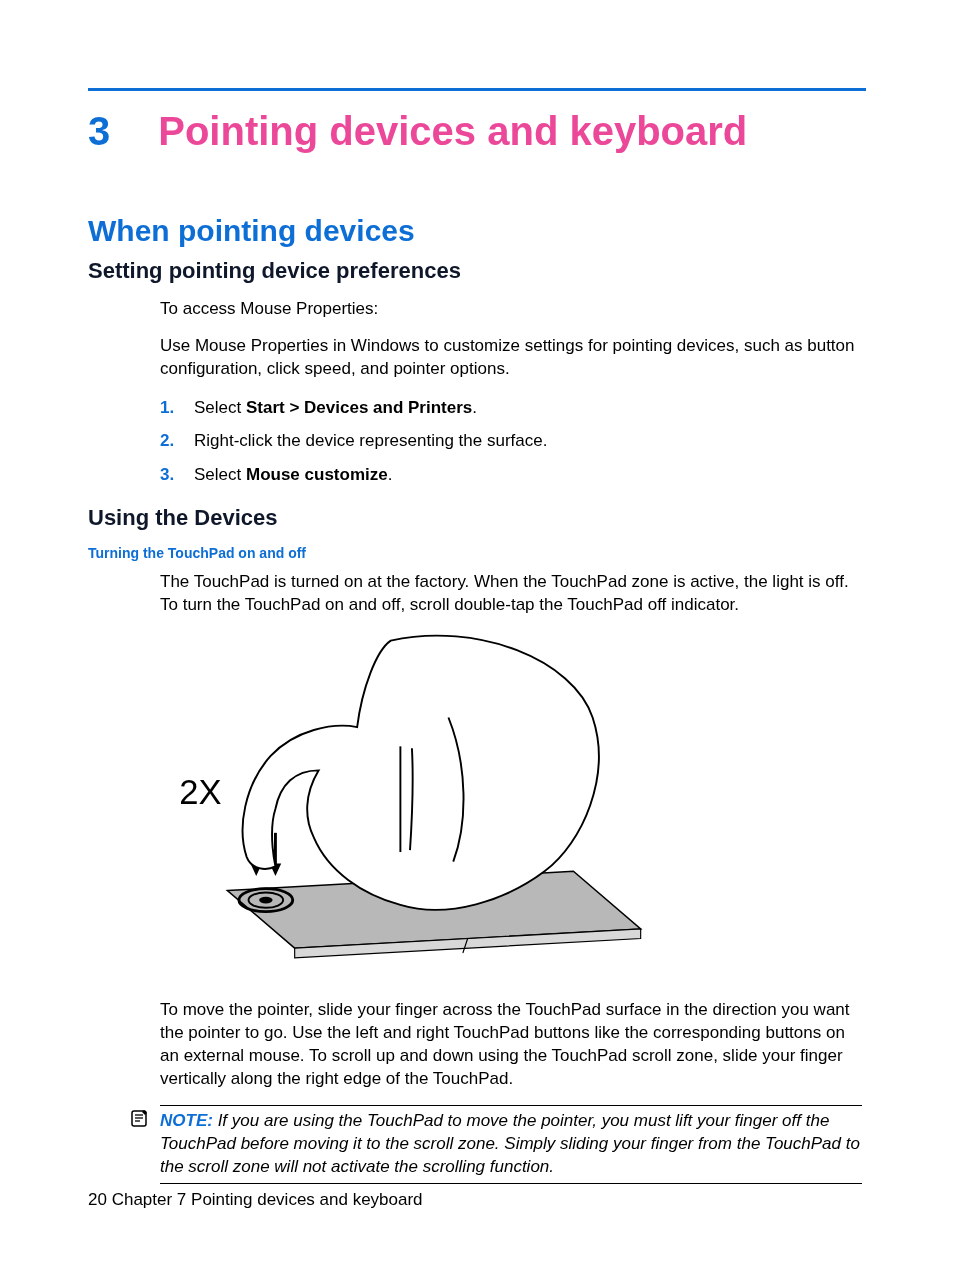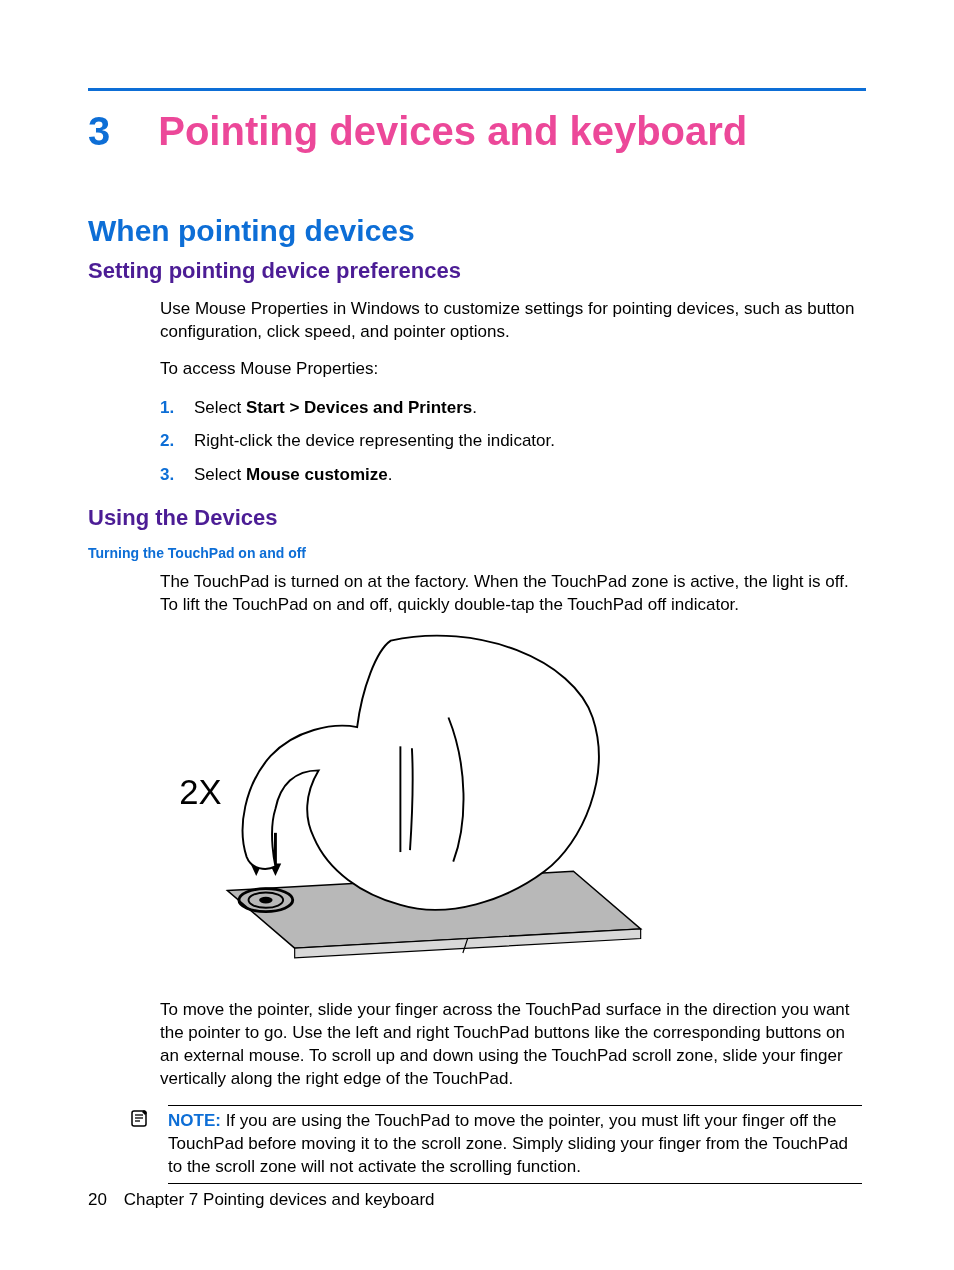--- a/index.html
+++ b/index.html
@@ -40,21 +40,21 @@
     font-size: 40px;
     font-weight: bold;
   }
   .h1 {
     color: #0d6ed6;
     font-size: 30px;
     font-weight: bold;
     margin: 0 0 10px 0;
   }
   .h2 {
-    color: #4c1d95;
+    color: #0f172a;
     font-size: 22px;
     font-weight: bold;
     margin: 0 0 14px 0;
   }
   .h3 {
     color: #0d6ed6;
     font-size: 14px;
     font-weight: bold;
     margin: 0 0 10px 0;
   }
@@ -82,23 +82,24 @@
     color: #0d6ed6;
     font-weight: bold;
     min-width: 16px;
   }
   .bold { font-weight: bold; }
   .figure-wrap {
     margin: 10px 0 18px 0;
   }
   .note-block {
     display: flex;
-    gap: 18px;
+    gap: 10px;
     margin-left: 42px;
     margin-right: 4px;
+    font-style: italic;
   }
   .note-icon {
     font-size: 18px;
     line-height: 1.2;
     padding-top: 3px;
     color: #000;
   }
   .note-text {
     flex: 1;
     border-top: 1px solid #000;
@@ -110,65 +111,65 @@
   .note-label {
     color: #0d6ed6;
     font-weight: bold;
   }
   .footer {
     position: absolute;
     left: 88px;
     bottom: 60px;
     font-size: 17px;
   }
-  .footer .pn { margin-right: 12px; }
+  .footer .pn { }
 </style>
 </head>
 <body>
 
 <div class="page">
   <hr class="rule">
 
   <div class="chapter-head">
     <span class="chapter-num">3</span>
     <span class="chapter-title">Pointing devices and keyboard</span>
   </div>
 
   <div class="h1">When pointing devices</div>
 
   <div class="h2">Setting pointing device preferences</div>
 
   <div class="body-indent">
+    <p class="para">To access Mouse Properties:</p>
     <p class="para">Use Mouse Properties in Windows to customize settings for pointing devices, such as button configuration, click speed, and pointer options.</p>
-    <p class="para">To access Mouse Properties:</p>
     <ul class="ol">
       <li>
         <span class="ol-num">1.</span>
         <span>
           <span>Select </span><span class="bold">Start &gt; Devices and Printers</span><span>.</span>
         </span>
       </li>
       <li>
         <span class="ol-num">2.</span>
-        <span>Right-click the device representing the indicator.</span>
+        <span>Right-click the device representing the surface.</span>
       </li>
       <li>
         <span class="ol-num">3.</span>
         <span>
           <span>Select </span><span class="bold">Mouse customize</span><span>.</span>
         </span>
       </li>
     </ul>
   </div>
 
   <div class="h2">Using the Devices</div>
   <div class="h3">Turning the TouchPad on and off</div>
 
   <div class="body-indent">
-    <p class="para">The TouchPad is turned on at the factory. When the TouchPad zone is active, the light is off. To lift the TouchPad on and off, quickly double-tap the TouchPad off indicator.</p>
+    <p class="para">The TouchPad is turned on at the factory. When the TouchPad zone is active, the light is off. To turn the TouchPad on and off, scroll double-tap the TouchPad off indicator.</p>
 
     <div class="figure-wrap">
       <svg viewBox="0 0 520 360" width="500" height="346">
 
         <polygon points="70,270 430,250 500,310 140,330" fill="#b8b8b8" stroke="#000" stroke-width="1.5"></polygon>
         <polygon points="140,330 500,310 500,320 140,340" fill="#d8d8d8" stroke="#000" stroke-width="1.2"></polygon>
 
         <line x1="320" y1="320" x2="315" y2="335" stroke="#000" stroke-width="1.2"></line>
 
         <ellipse cx="110" cy="280" rx="28" ry="12" fill="none" stroke="#000" stroke-width="3"></ellipse>

